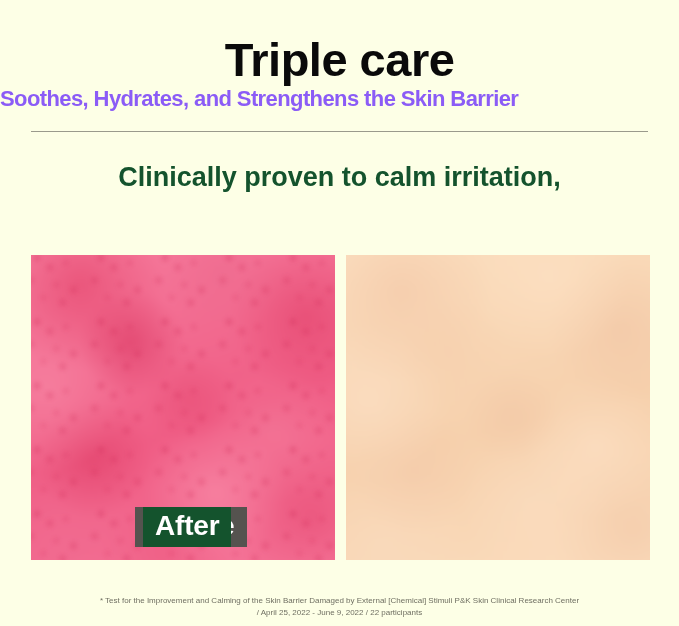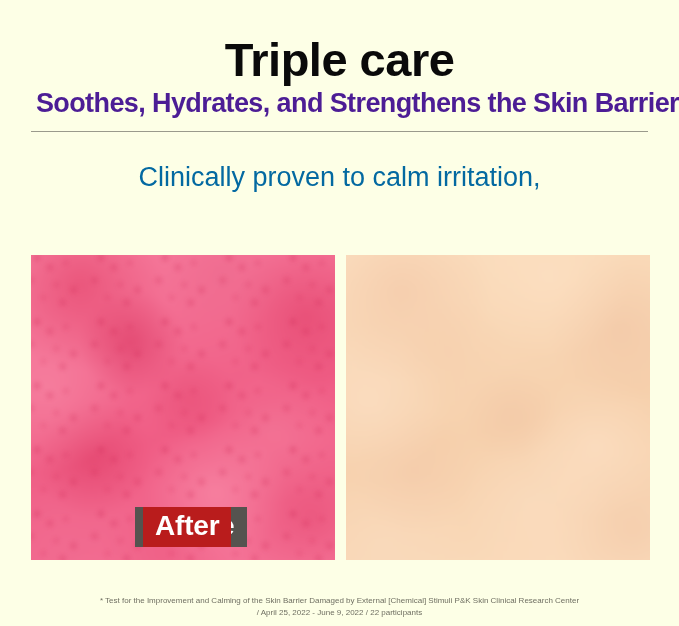--- a/index.html
+++ b/index.html
@@ -33,26 +33,26 @@
     font-weight: 900;
     letter-spacing: -0.5px;
     color: #0a0a0a;
     white-space: nowrap;
   }
   .subtitle {
     position: absolute;
     left: 0;
     top: 64px;
     width: 679px;
-    text-align: right;
-    font-size: 27px;
+    text-align: left;
+    font-size: 22px;
     line-height: 34px;
     font-weight: 700;
     letter-spacing: -0.6px;
-    color: #4c1d95;
+    color: #8b5cf6;
     white-space: nowrap;
   }
 
   
   .divider {
     position: absolute;
     left: 31px;
     top: 131px;
     width: 617px;
     height: 1px;
@@ -61,22 +61,22 @@
 
   
   .claim {
     position: absolute;
     left: 0;
     top: 158px;
     width: 679px;
     text-align: center;
     font-size: 27px;
     line-height: 38px;
-    font-weight: 400;
-    color: #0369a1;
+    font-weight: 700;
+    color: #14532d;
   }
   .claim-line {
     display: block;
     white-space: nowrap;
   }
 
   
   .compare {
     position: absolute;
     left: 31px;
@@ -167,21 +167,21 @@
     white-space: nowrap;
   }
   .badge-before {
     left: 104px;
     top: 252px;
     background: #55534f;
   }
   .badge-after {
     left: 112px;
     top: 252px;
-    background: #b91c1c;
+    background: #14532d;
   }
 
   
   .footnote {
     position: absolute;
     left: 0;
     top: 595px;
     width: 679px;
     text-align: center;
     font-size: 8px;

